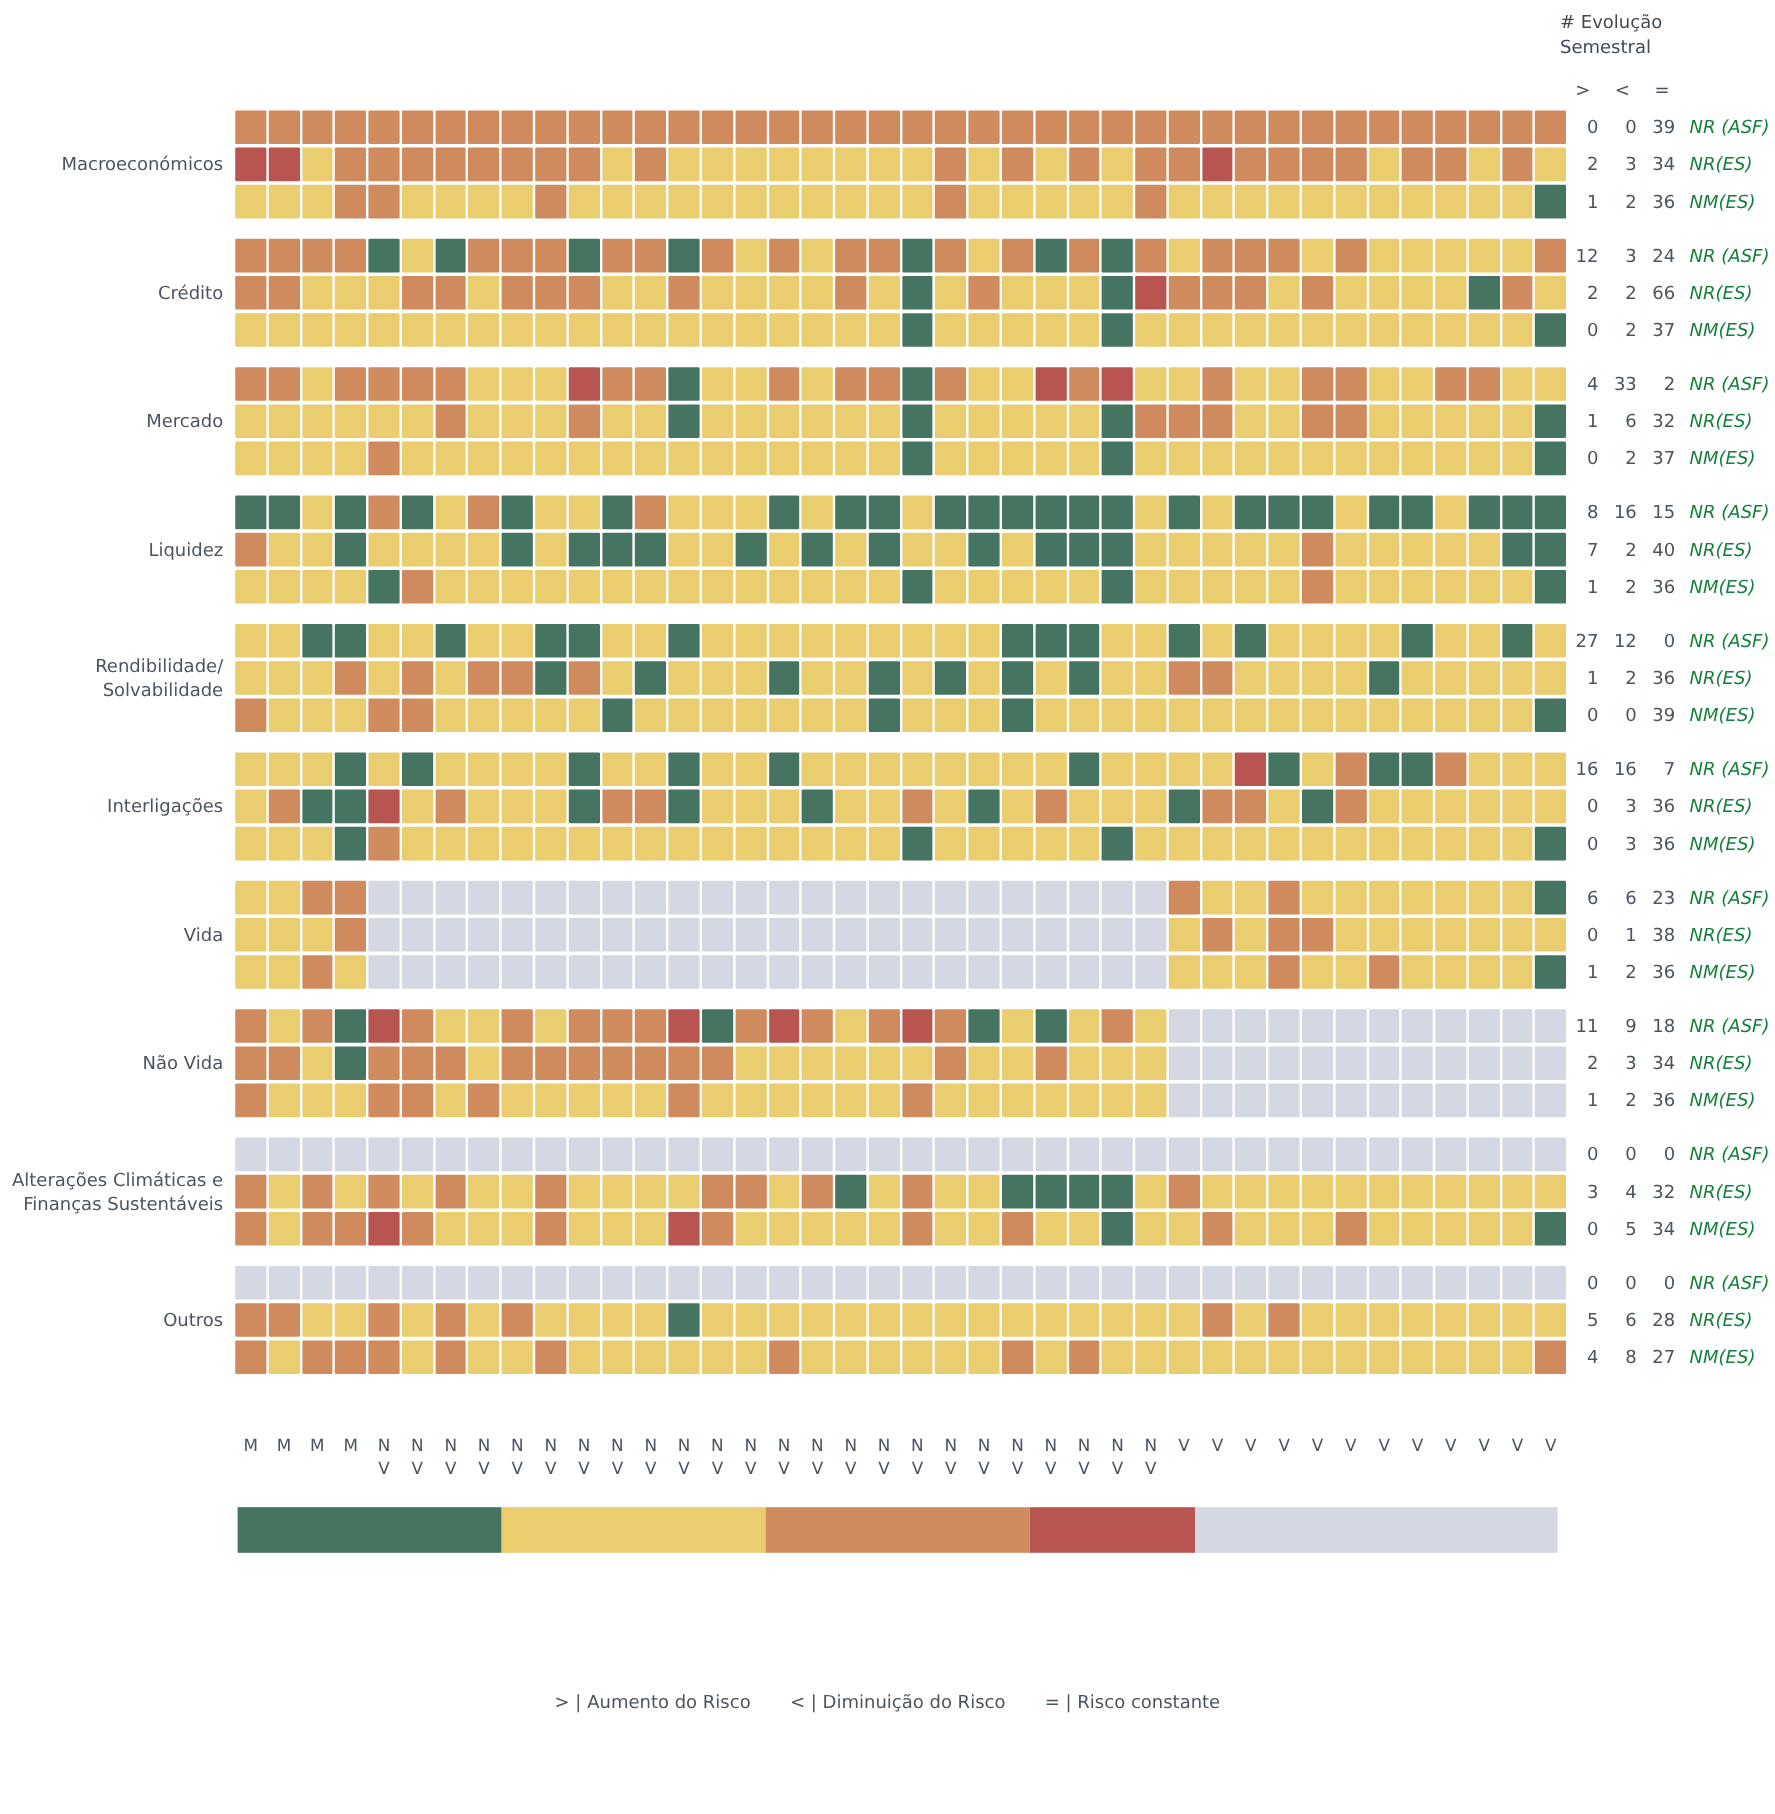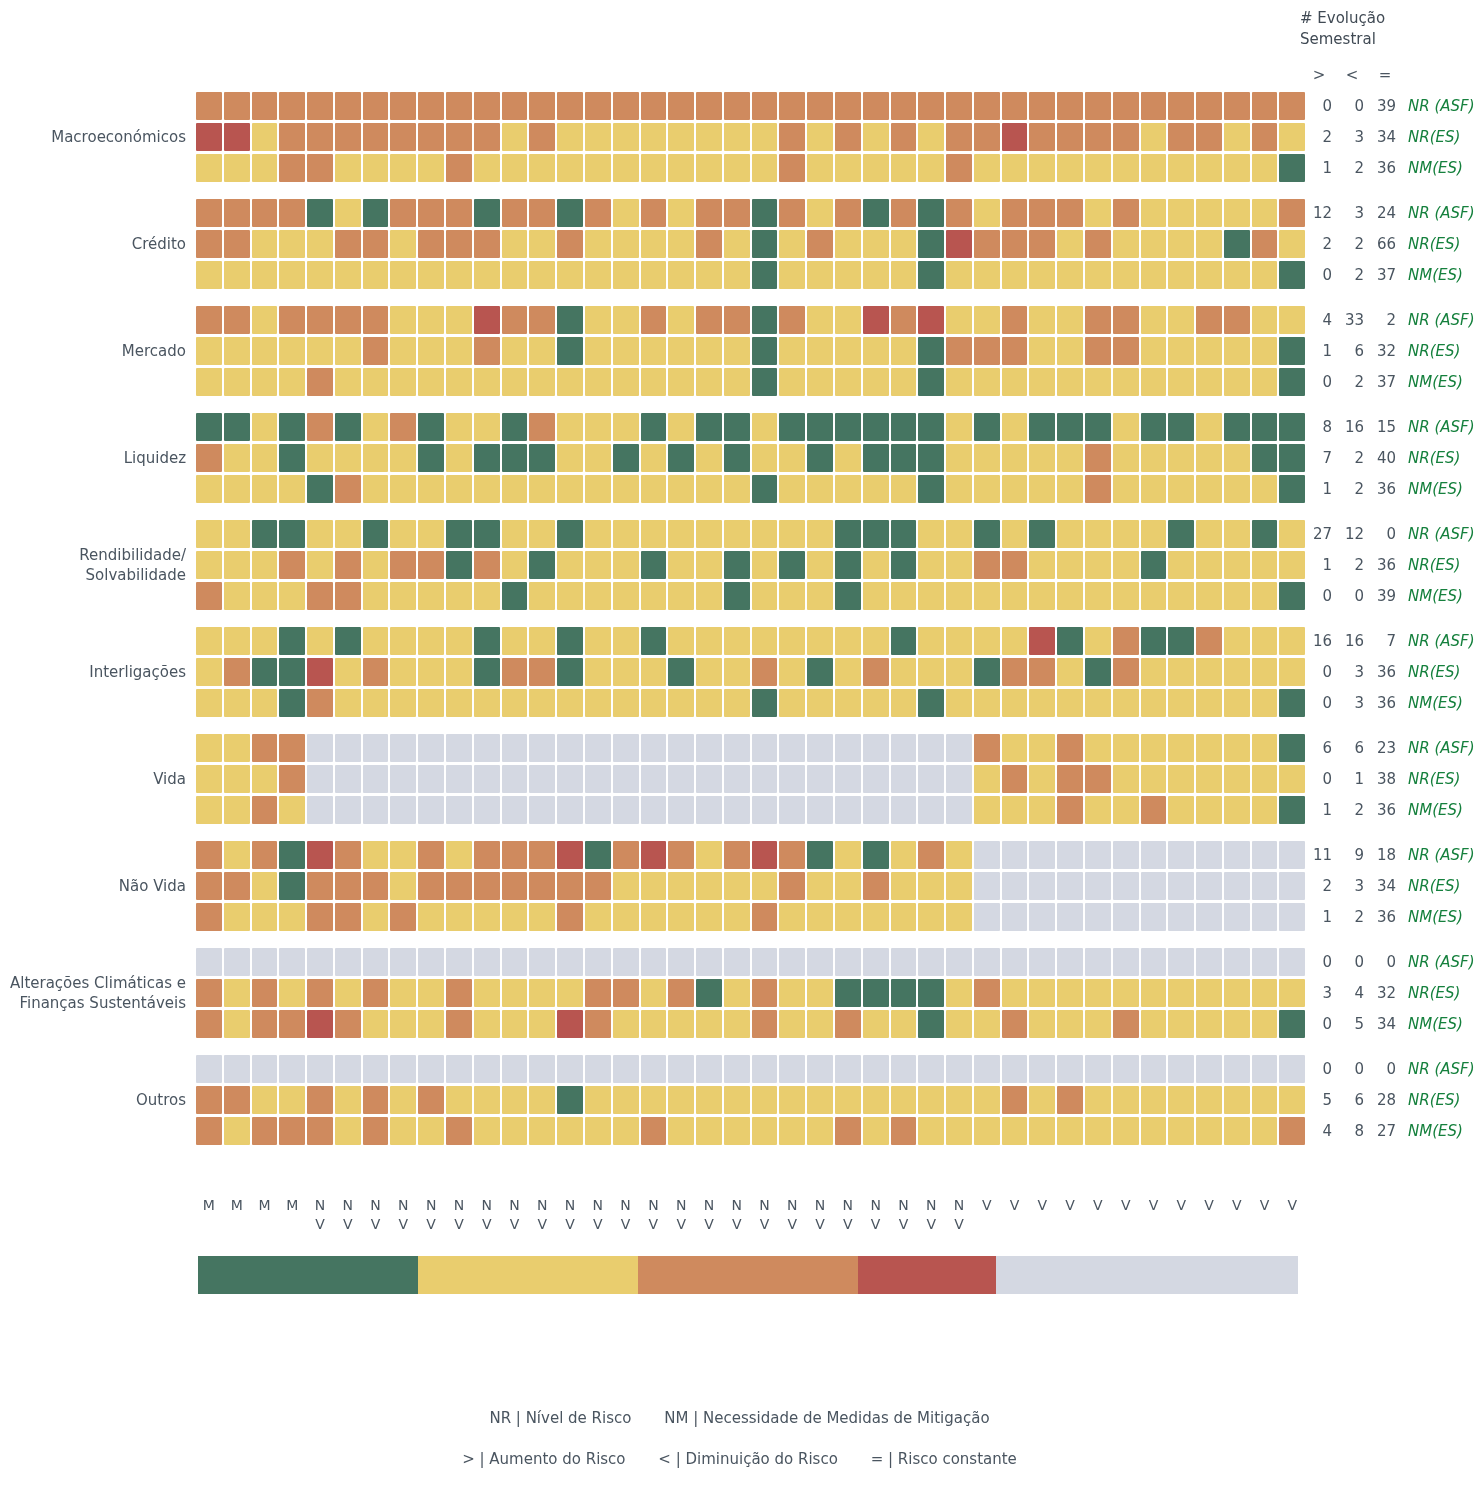--- a/index.html
+++ b/index.html
@@ -1638,23 +1638,19 @@
   <div class="legend" id="legend">
       <div class="seg" style="width: 20%; background: rgb(69, 117, 97);"></div>
       <div class="seg" style="width: 20%; background: rgb(233, 205, 110);"></div>
       <div class="seg" style="width: 20%; background: rgb(207, 138, 94);"></div>
       <div class="seg" style="width: 12.5%; background: rgb(184, 85, 80);"></div>
       <div class="seg" style="width: 27.5%; background: rgb(212, 216, 226);"></div>
     </div>
 
   <div class="notes">
     <div class="noteline">
-      <span class="gap-a">NR | Nível de Risco</span>
-      <span>NM | Necessidade de Medidas de Mitigação</span>
-    </div>
-    <div class="noteline">
       <span class="gap-a">&gt; | Aumento do Risco</span>
       <span class="gap-a">&lt; | Diminuição do Risco</span>
       <span>= | Risco constante</span>
     </div>
   </div>
 
 </div>
 
 </body></html>

